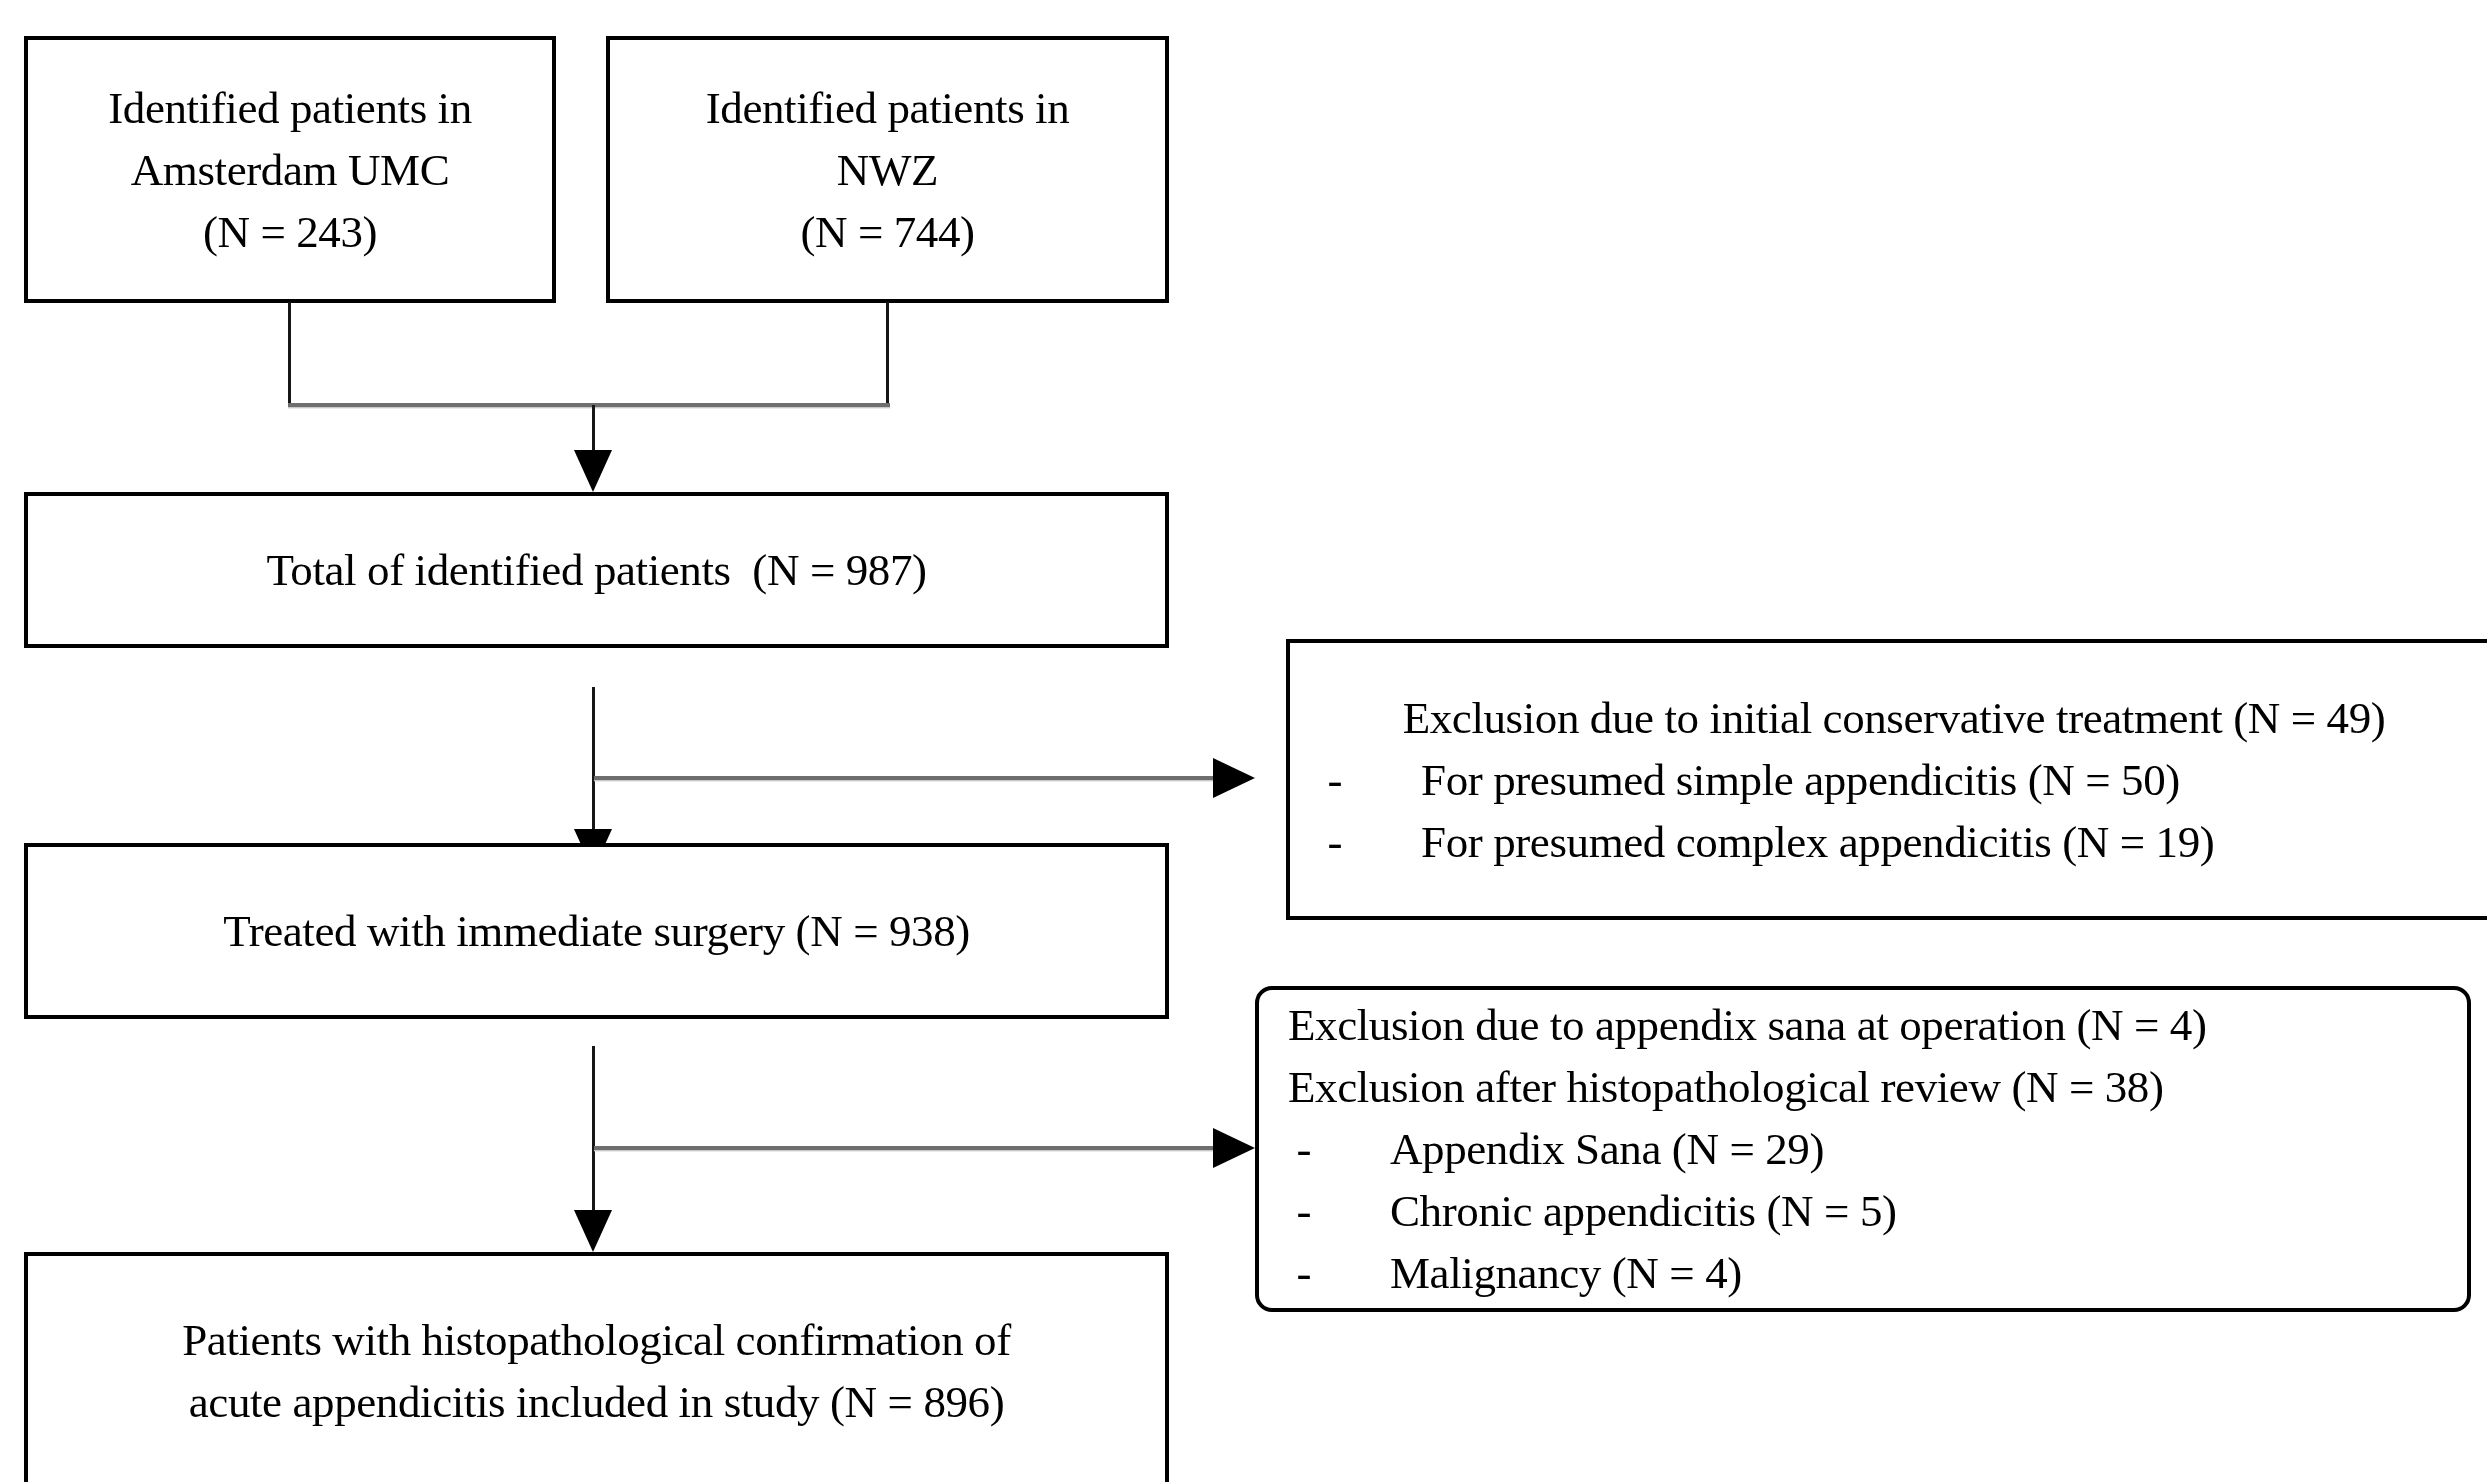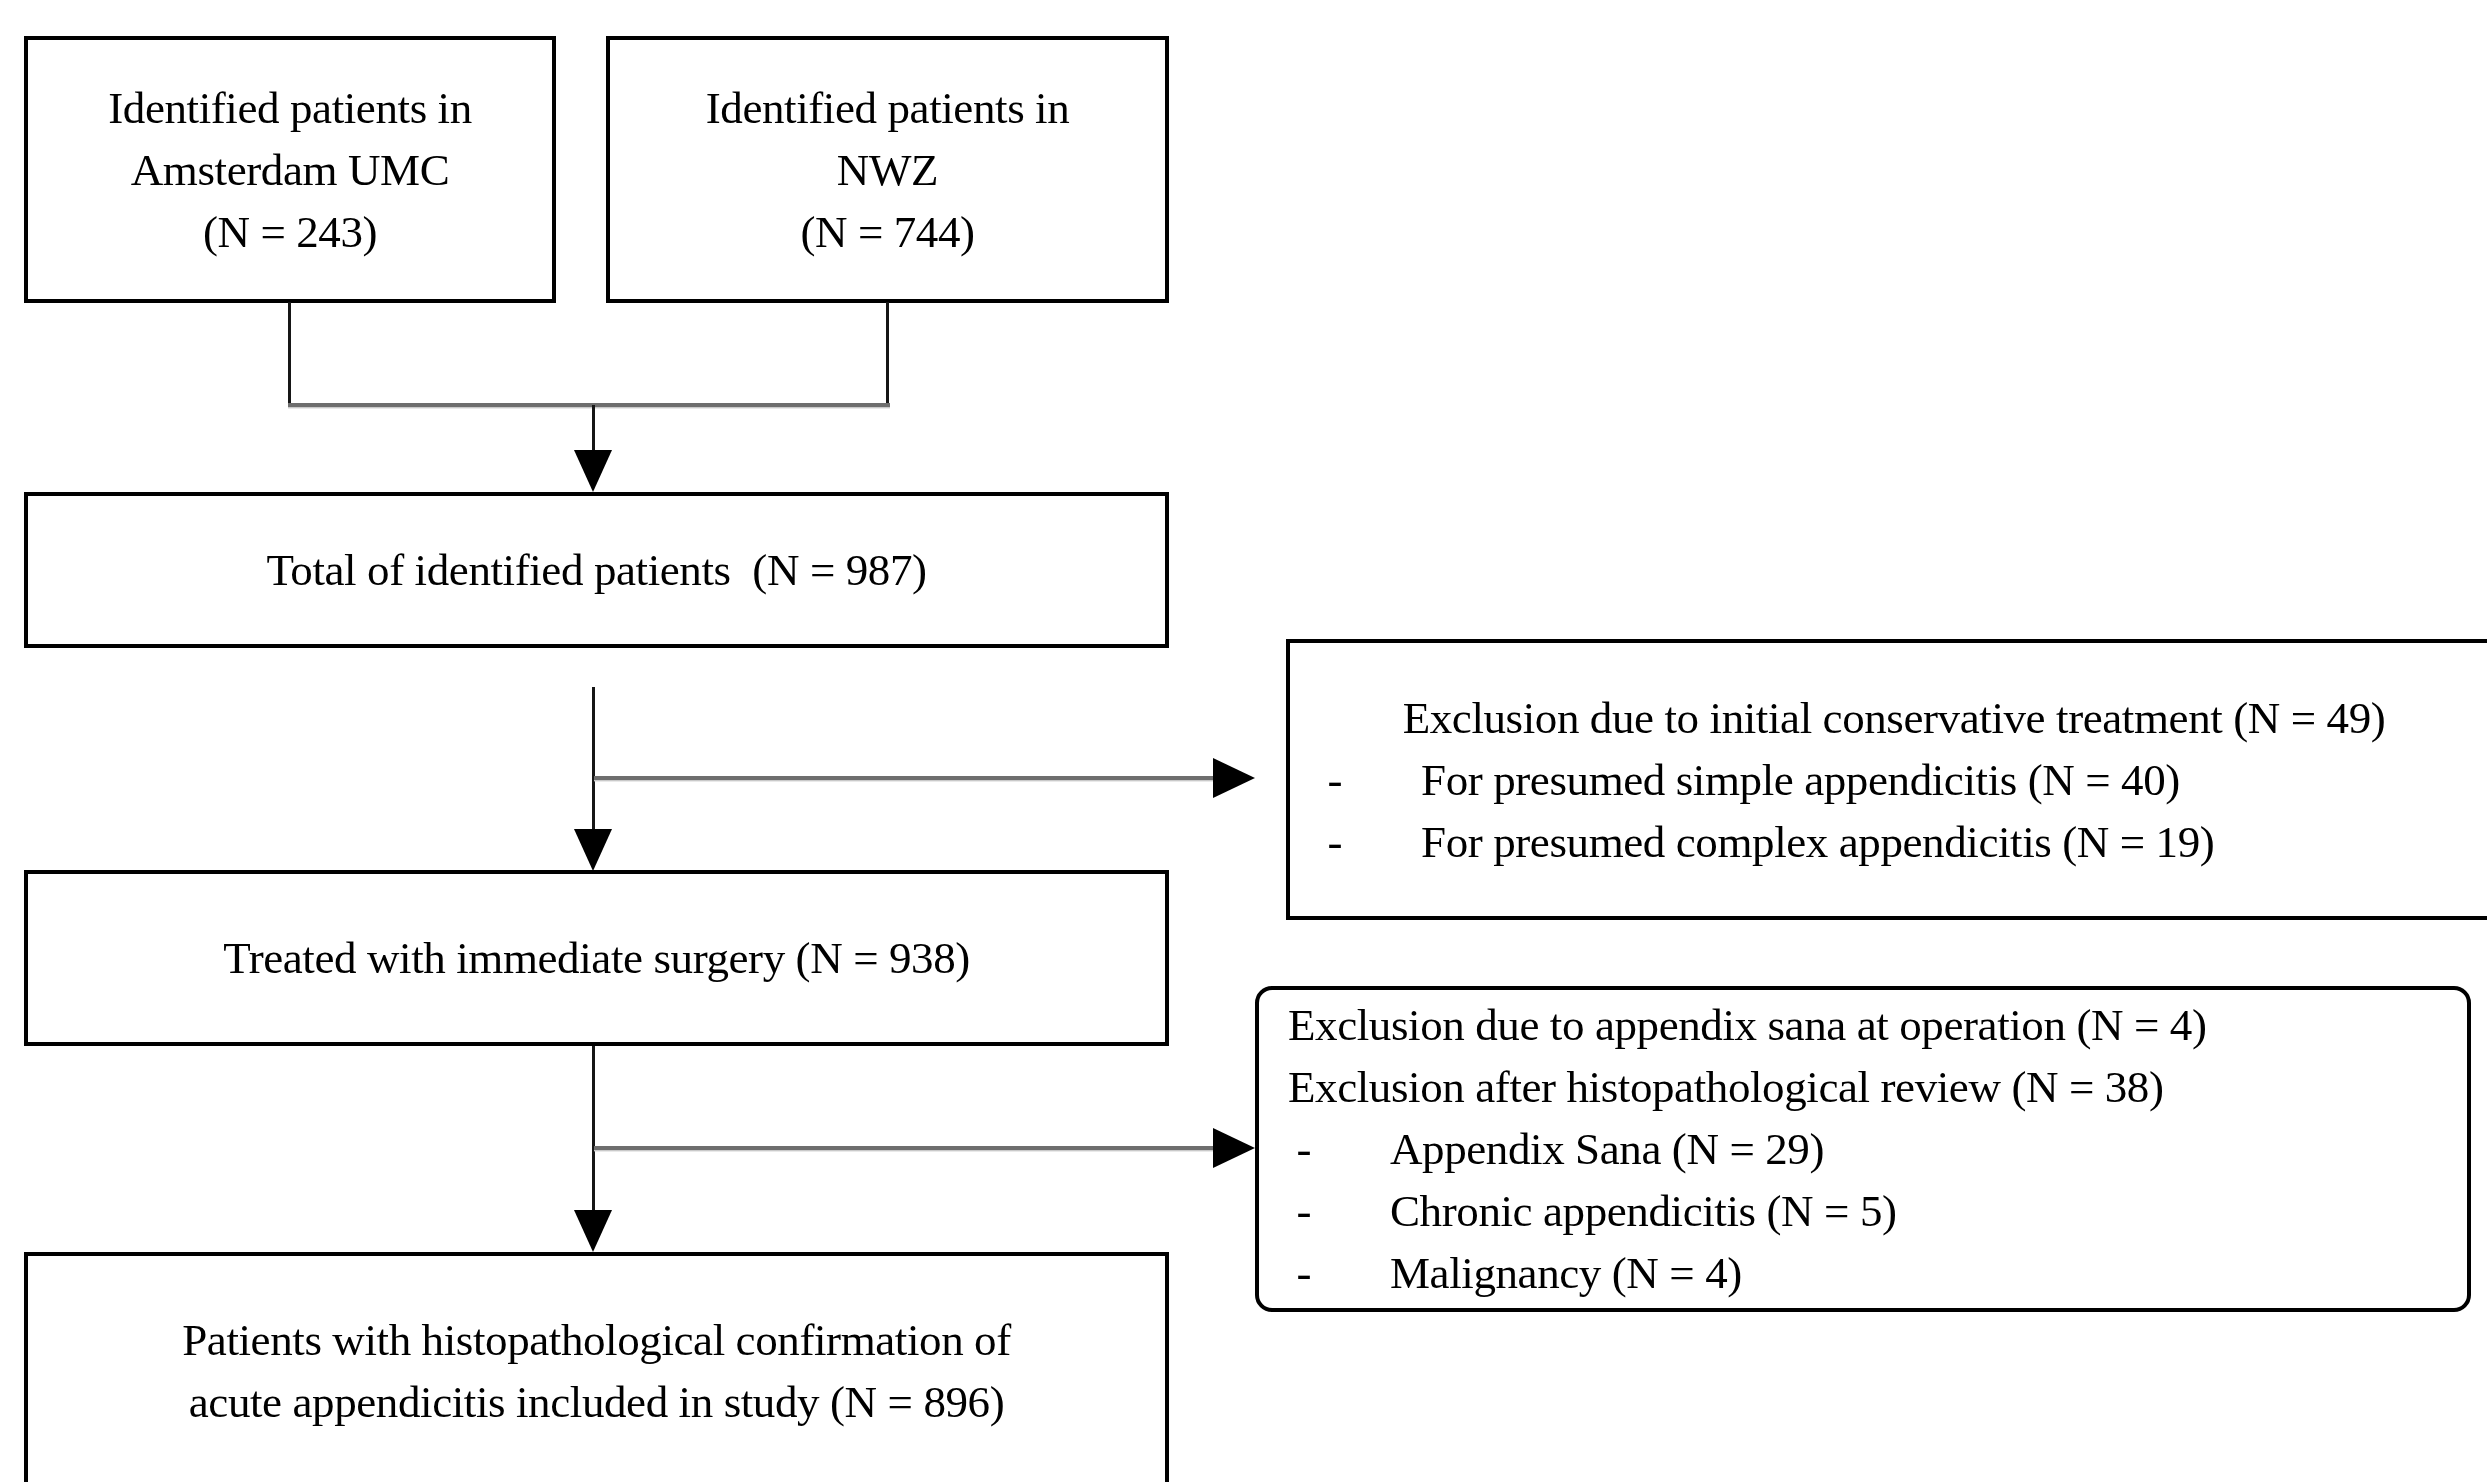--- a/index.html
+++ b/index.html
@@ -70,21 +70,21 @@
     width: 0; height: 0;
     border-top: 20px solid transparent;
     border-bottom: 20px solid transparent;
     border-left: 42px solid #000000;
   }
 
   
   #box-source-a   { left: 24px;   top: 19.4px;   width: 532px;  height: 267px; }
   #box-source-b   { left: 606px;  top: 19.4px;   width: 563px;  height: 267px; }
   #box-total      { left: 24px;   top: 475px;  width: 1145px; height: 156px; }
-  #box-treated    { left: 24px;   top: 853px; width: 1145px; height: 176px; }
+  #box-treated    { left: 24px;   top: 826px; width: 1145px; height: 176px; }
   #box-final      { left: 24px;   top: 1235px; width: 1145px; height: 237px; }
   #box-excl1      { left: 1286px; top: 622px;  width: 1216px; height: 281px; align-items: center; }
   #box-excl2      { left: 1255px; top: 969px; width: 1216px; height: 326px; border-radius: 17px; }
 
   
   #v-from-a        { left: 288px;  top: 285px;  height: 103px; }
   #v-from-b        { left: 886px; top: 285px;  height: 103px; }
   #h-join          { left: 288px;  top: 386px;  width: 602px; }
   #v-to-total      { left: 592px;  top: 388px;  height: 49px; }
   #arr-total       { left: 574px;  top: 433px; }
@@ -126,21 +126,21 @@
 
   <div class="linev" id="v-total-treated"></div>
   <div class="arrow-down" id="arr-treated"></div>
   <div class="lineh" id="h-branch-1"></div>
   <div class="arrow-right" id="arr-excl1"></div>
 
   <div class="box leftalign" id="box-excl1">
     <div>Exclusion due to initial conservative treatment (N = 49)</div>
     <div class="bullet">
       <span class="dash">-</span>
-      <span class="btext">For presumed simple appendicitis (N = 40)</span>
+      <span class="btext">For presumed simple appendicitis (N = 50)</span>
     </div>
     <div class="bullet">
       <span class="dash">-</span>
       <span class="btext">For presumed complex appendicitis (N = 19)</span>
     </div>
   </div>
 
   <div class="box center" id="box-treated">
     <div>Treated with immediate surgery (N = 938)</div>
   </div>

